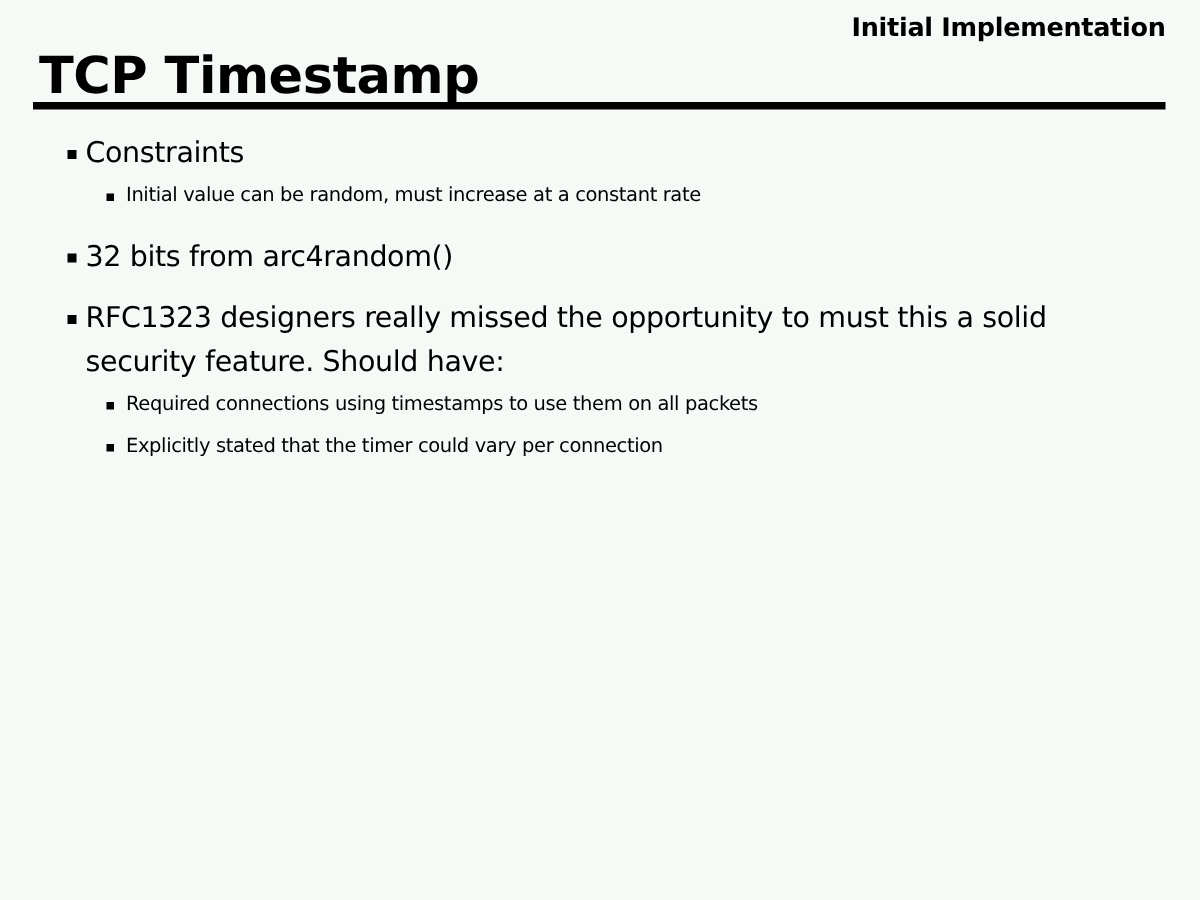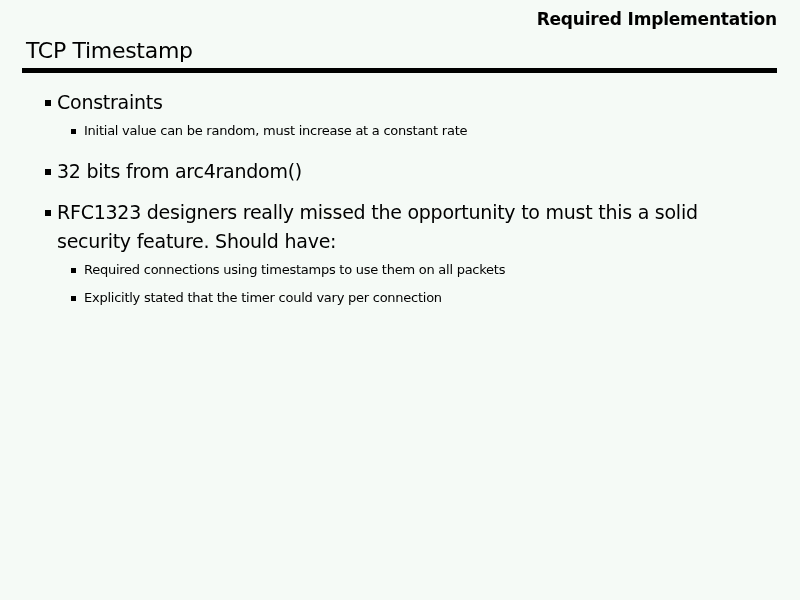--- a/index.html
+++ b/index.html
@@ -38,22 +38,22 @@
     letter-spacing: -0.2px;
     line-height: 22px;
     white-space: nowrap;
   }
 
   .slide-title {
     position: absolute;
     top: 36px;
     left: 26px;
     font-family: "DejaVu Sans", sans-serif;
-    font-size: 22px;
-    font-weight: normal;
+    font-size: 34px;
+    font-weight: bold;
     color: #000000;
     letter-spacing: -0.3px;
     line-height: 30px;
     white-space: nowrap;
   }
 
   .title-rule {
     position: absolute;
     left: 22px;
     top: 68px;
@@ -119,21 +119,21 @@
   .bullet-text {
     display: block;
   }
 </style>
 </head>
 <body>
 
 <div class="slide">
 
   <div class="slide-header">
-    <div class="header-label">Required Implementation</div>
+    <div class="header-label">Initial Implementation</div>
   </div>
 
   <div class="slide-title">TCP Timestamp</div>
 
   <div class="title-rule"></div>
 
   <div class="slide-body">
 
     <div class="block">
       <div class="bullet-row level1">

